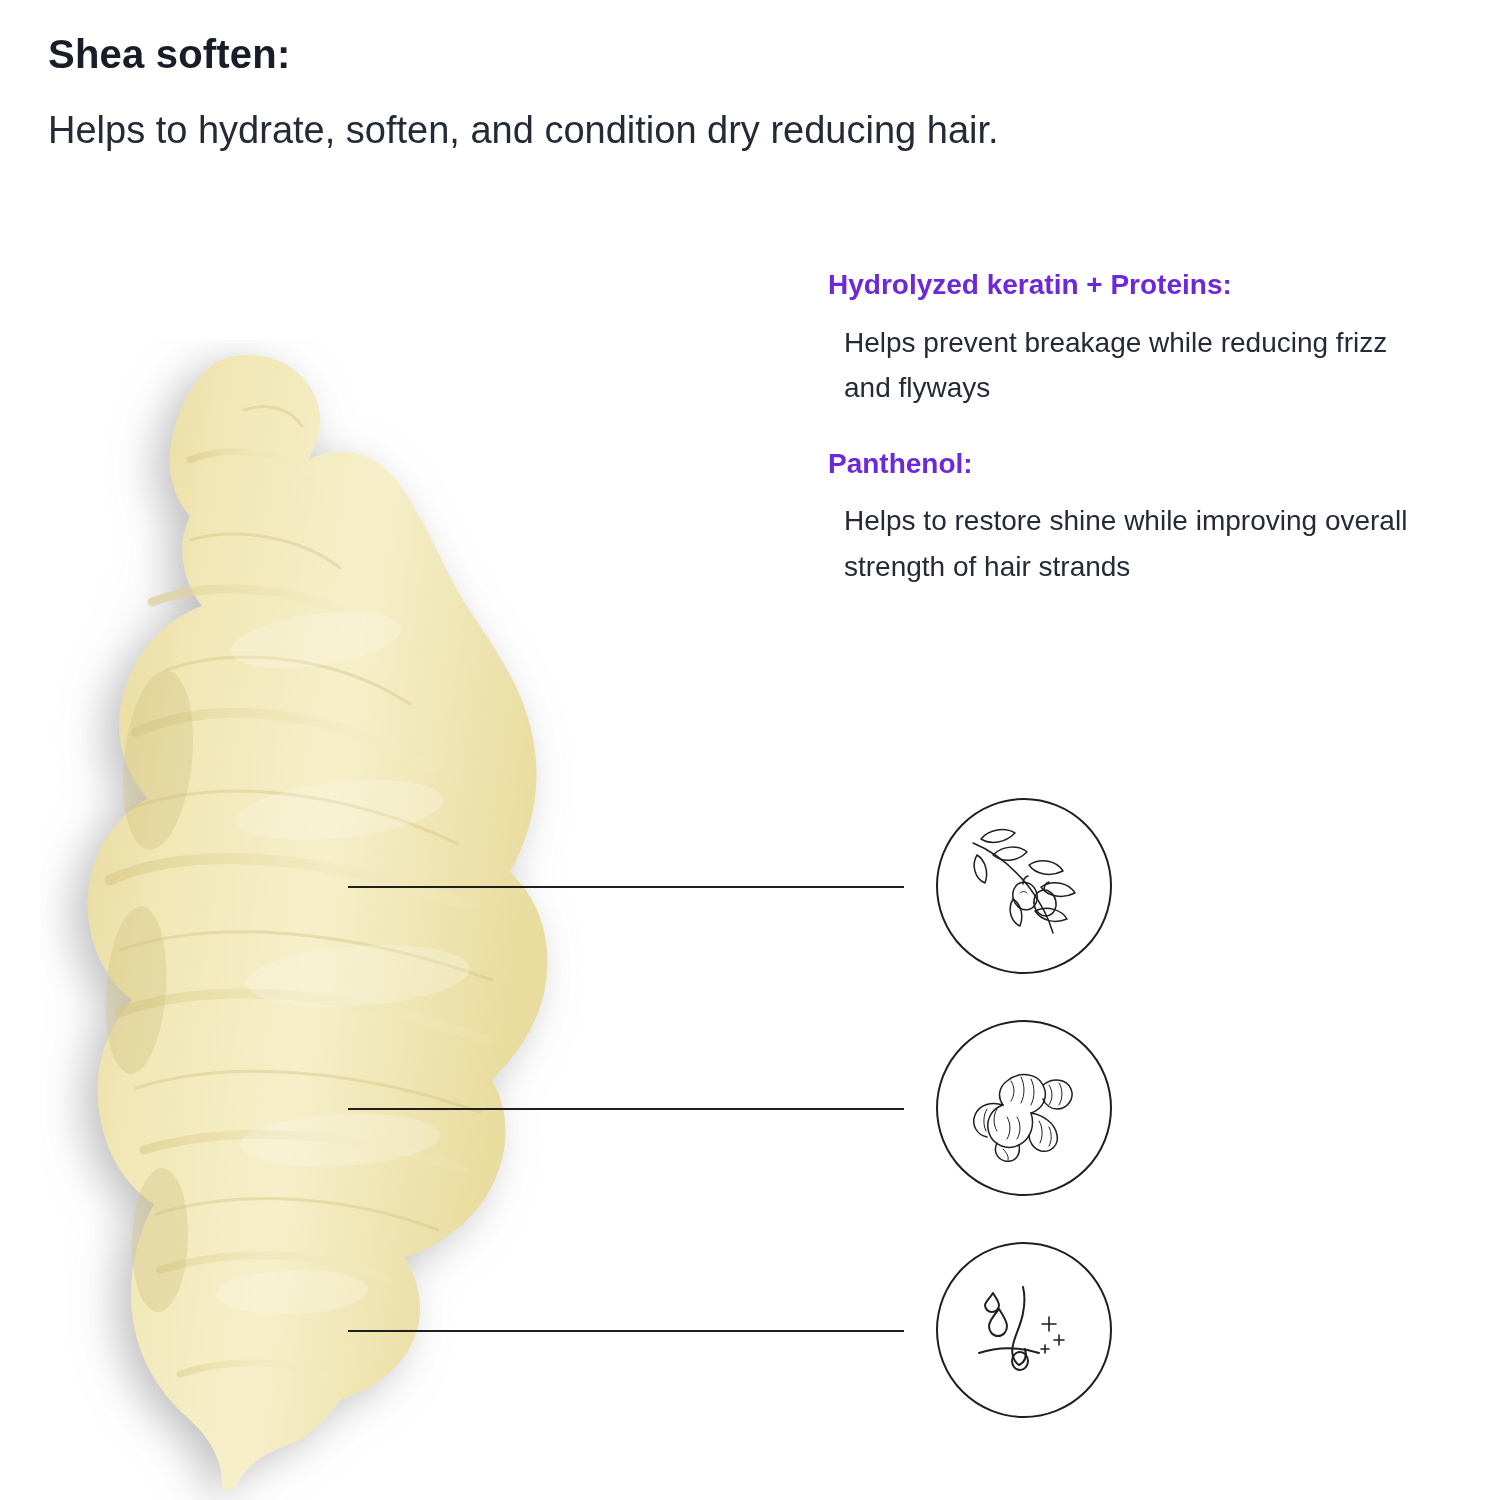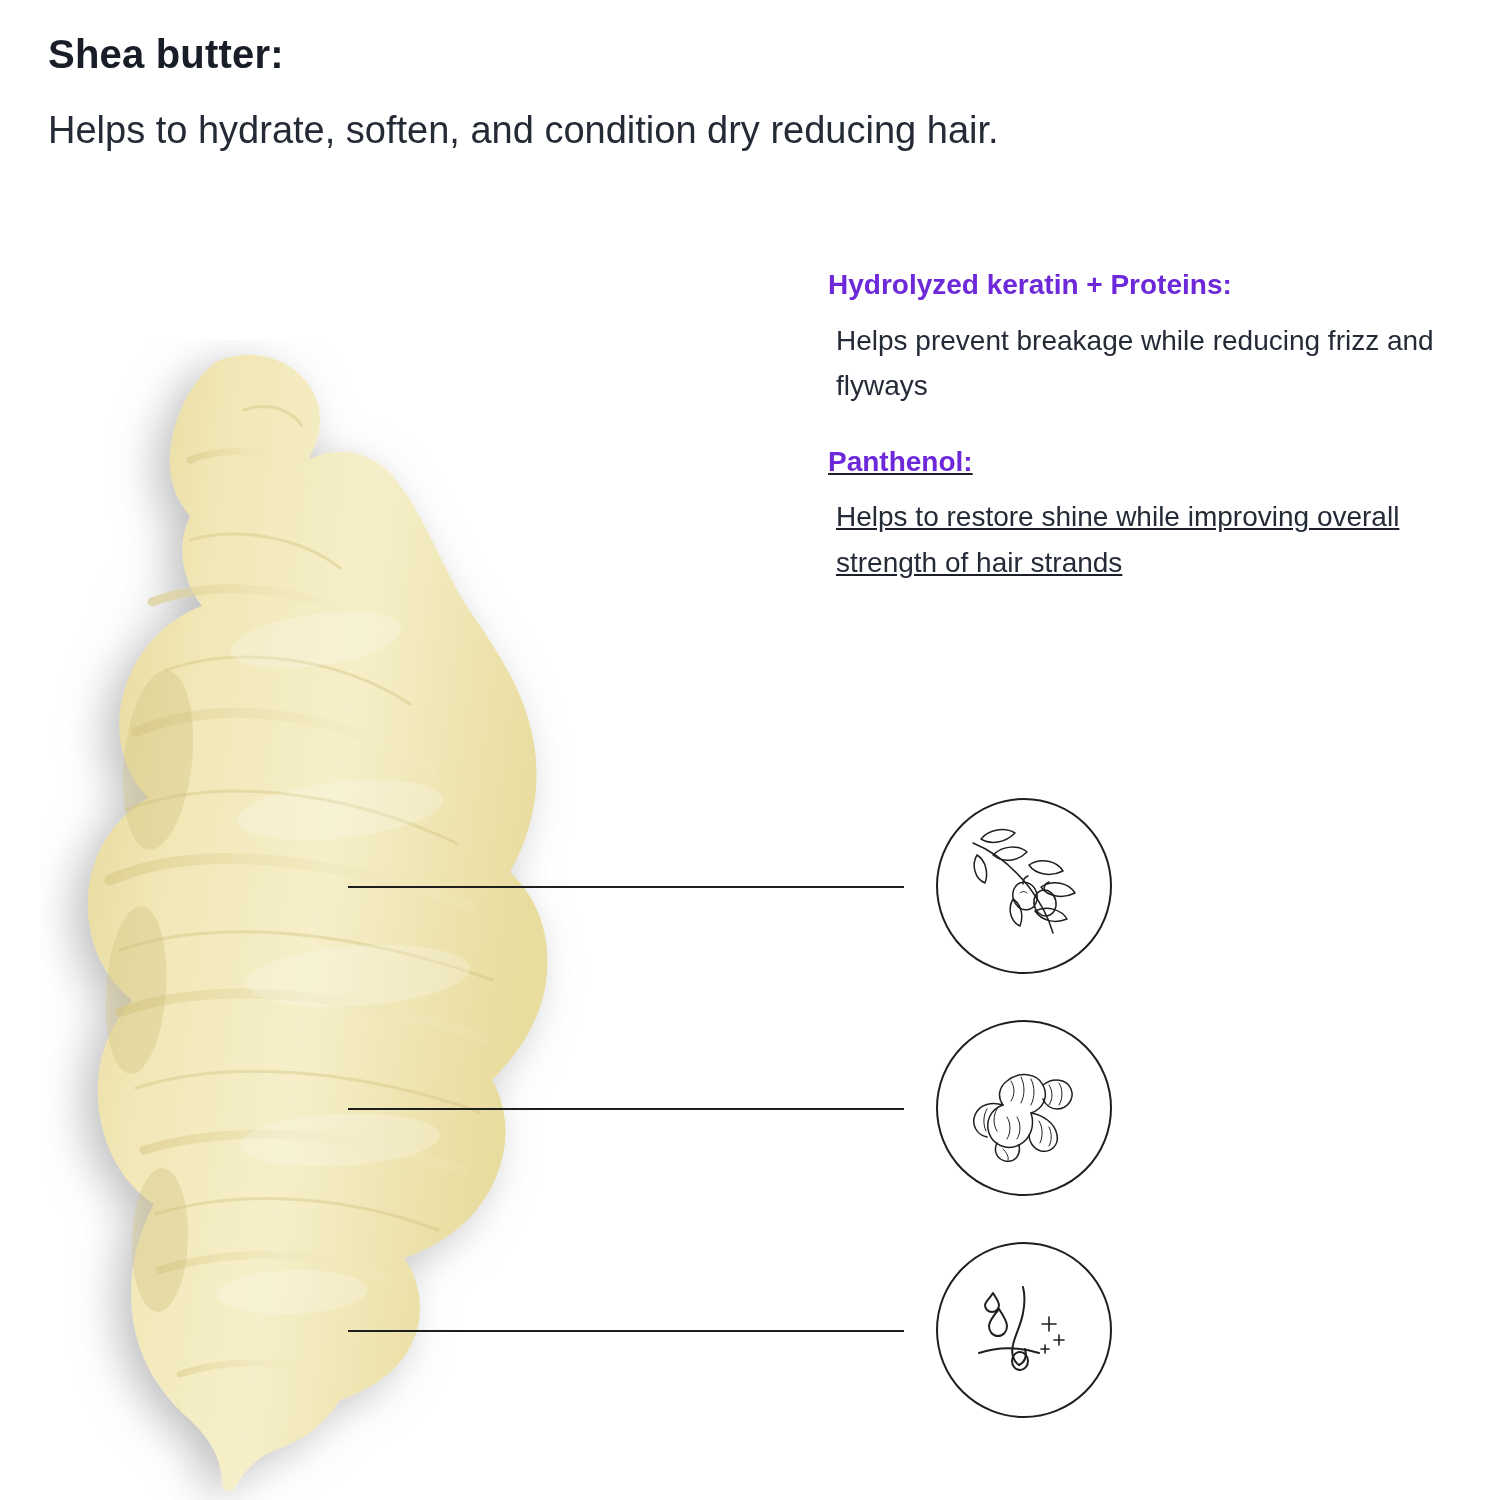--- a/index.html
+++ b/index.html
@@ -43,33 +43,33 @@
   
   .text-col {
     position: absolute;
     left: 828px;
     top: 266px;
     width: 620px;
   }
   .block {
     margin-bottom: 34px;
   }
-  .block:last-child { margin-bottom: 0; text-decoration: underline; }
+  .block:last-child { margin-bottom: 0; }
   .block-title {
     font-size: 28px;
     font-weight: bold;
     line-height: 1.35;
     color: #6d28d9;
     margin: 0 0 14px 0;
   }
   .block-body {
     font-size: 28px;
     line-height: 1.62;
     color: #242a36;
-    margin: 8px;
+    margin: 16px;
   }
 
   
   .smear-wrap {
     position: absolute;
     left: 40px;
     top: 340px;
     width: 640px;
     height: 1160px;
   }
@@ -100,21 +100,21 @@
   }
   .icon-1 { left: 936px; top: 798px; }
   .icon-2 { left: 936px; top: 1020px; }
   .icon-3 { left: 936px; top: 1242px; }
   .icon-circle svg { display: block; }
 </style>
 </head>
 <body>
 
 <div class="headline">
-  <h1 class="headline-title">Shea butter:</h1>
+  <h1 class="headline-title">Shea soften:</h1>
   <p class="headline-body">Helps to hydrate, soften, and condition dry reducing hair.</p>
 </div>
 
 <div class="smear-wrap">
   <svg class="smear-svg" width="640" height="1160" viewBox="0 0 640 1160" xmlns="http://www.w3.org/2000/svg" aria-hidden="true">
     <defs>
       <filter id="smearShadow" x="-30%" y="-15%" width="170%" height="140%">
         <feDropShadow dx="-14" dy="10" stdDeviation="22" flood-color="#8a8a8a" flood-opacity="0.55"></feDropShadow>
       </filter>
       <linearGradient id="butterGrad" x1="0" y1="0" x2="1" y2="0.35">

